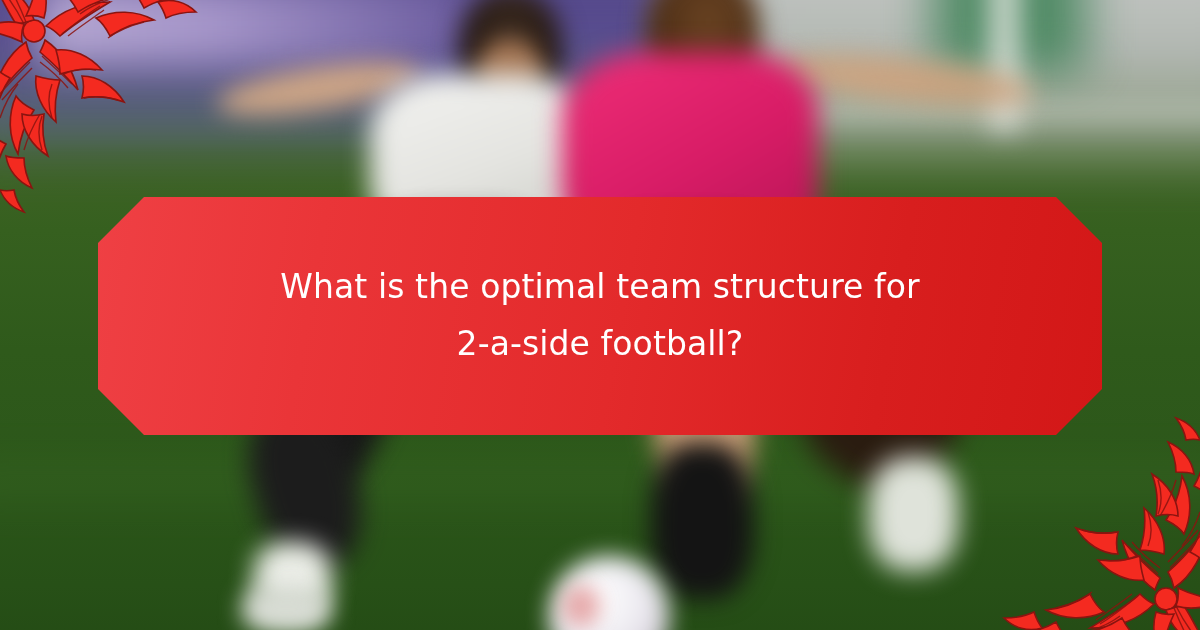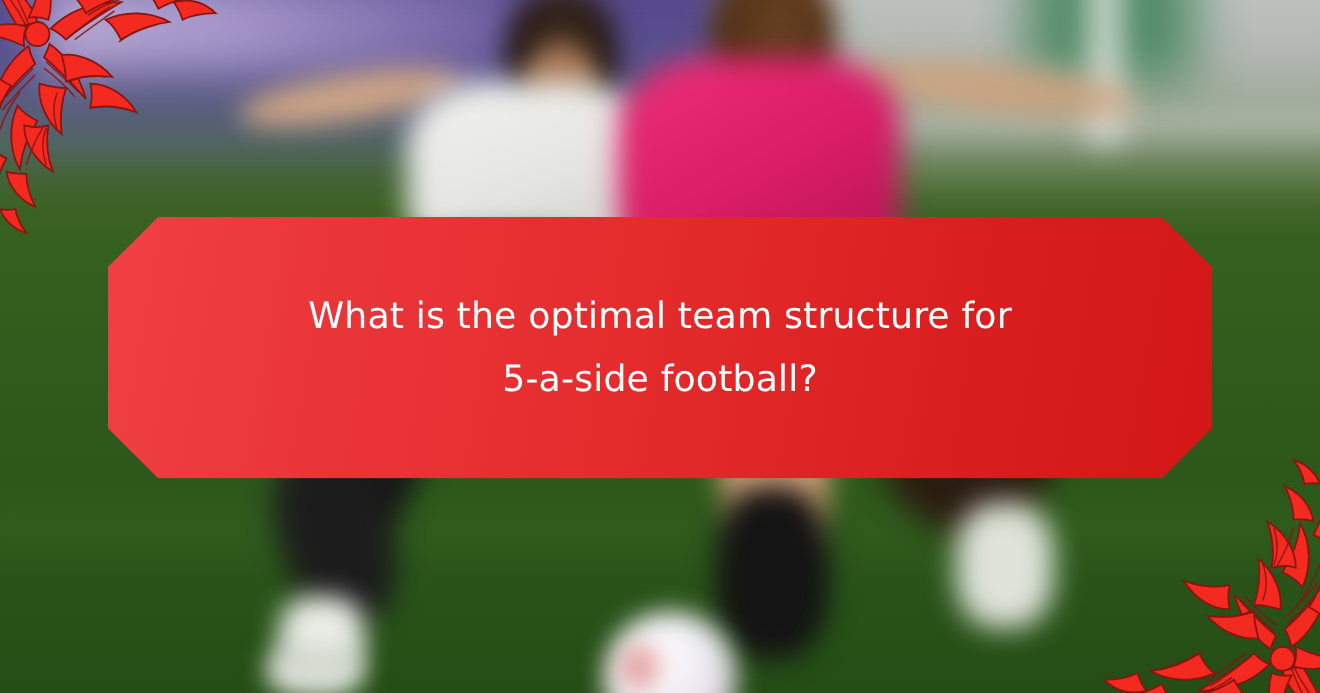--- a/index.html
+++ b/index.html
@@ -392,17 +392,17 @@
         <path d="M132 116 C118 112 106 112 98 114"></path>
         <path d="M66 134 C62 122 62 110 66 100"></path>
         <path d="M56 166 C52 154 52 142 56 132"></path>
       </g>
     </svg>
   </div>
 
   <div class="banner">
     <h1 class="banner-title">
       <span>What is the optimal team structure for</span><br>
-      <span>5-a-side football?</span>
+      <span>2-a-side football?</span>
     </h1>
   </div>
 
 </div>
 
 </body></html>

